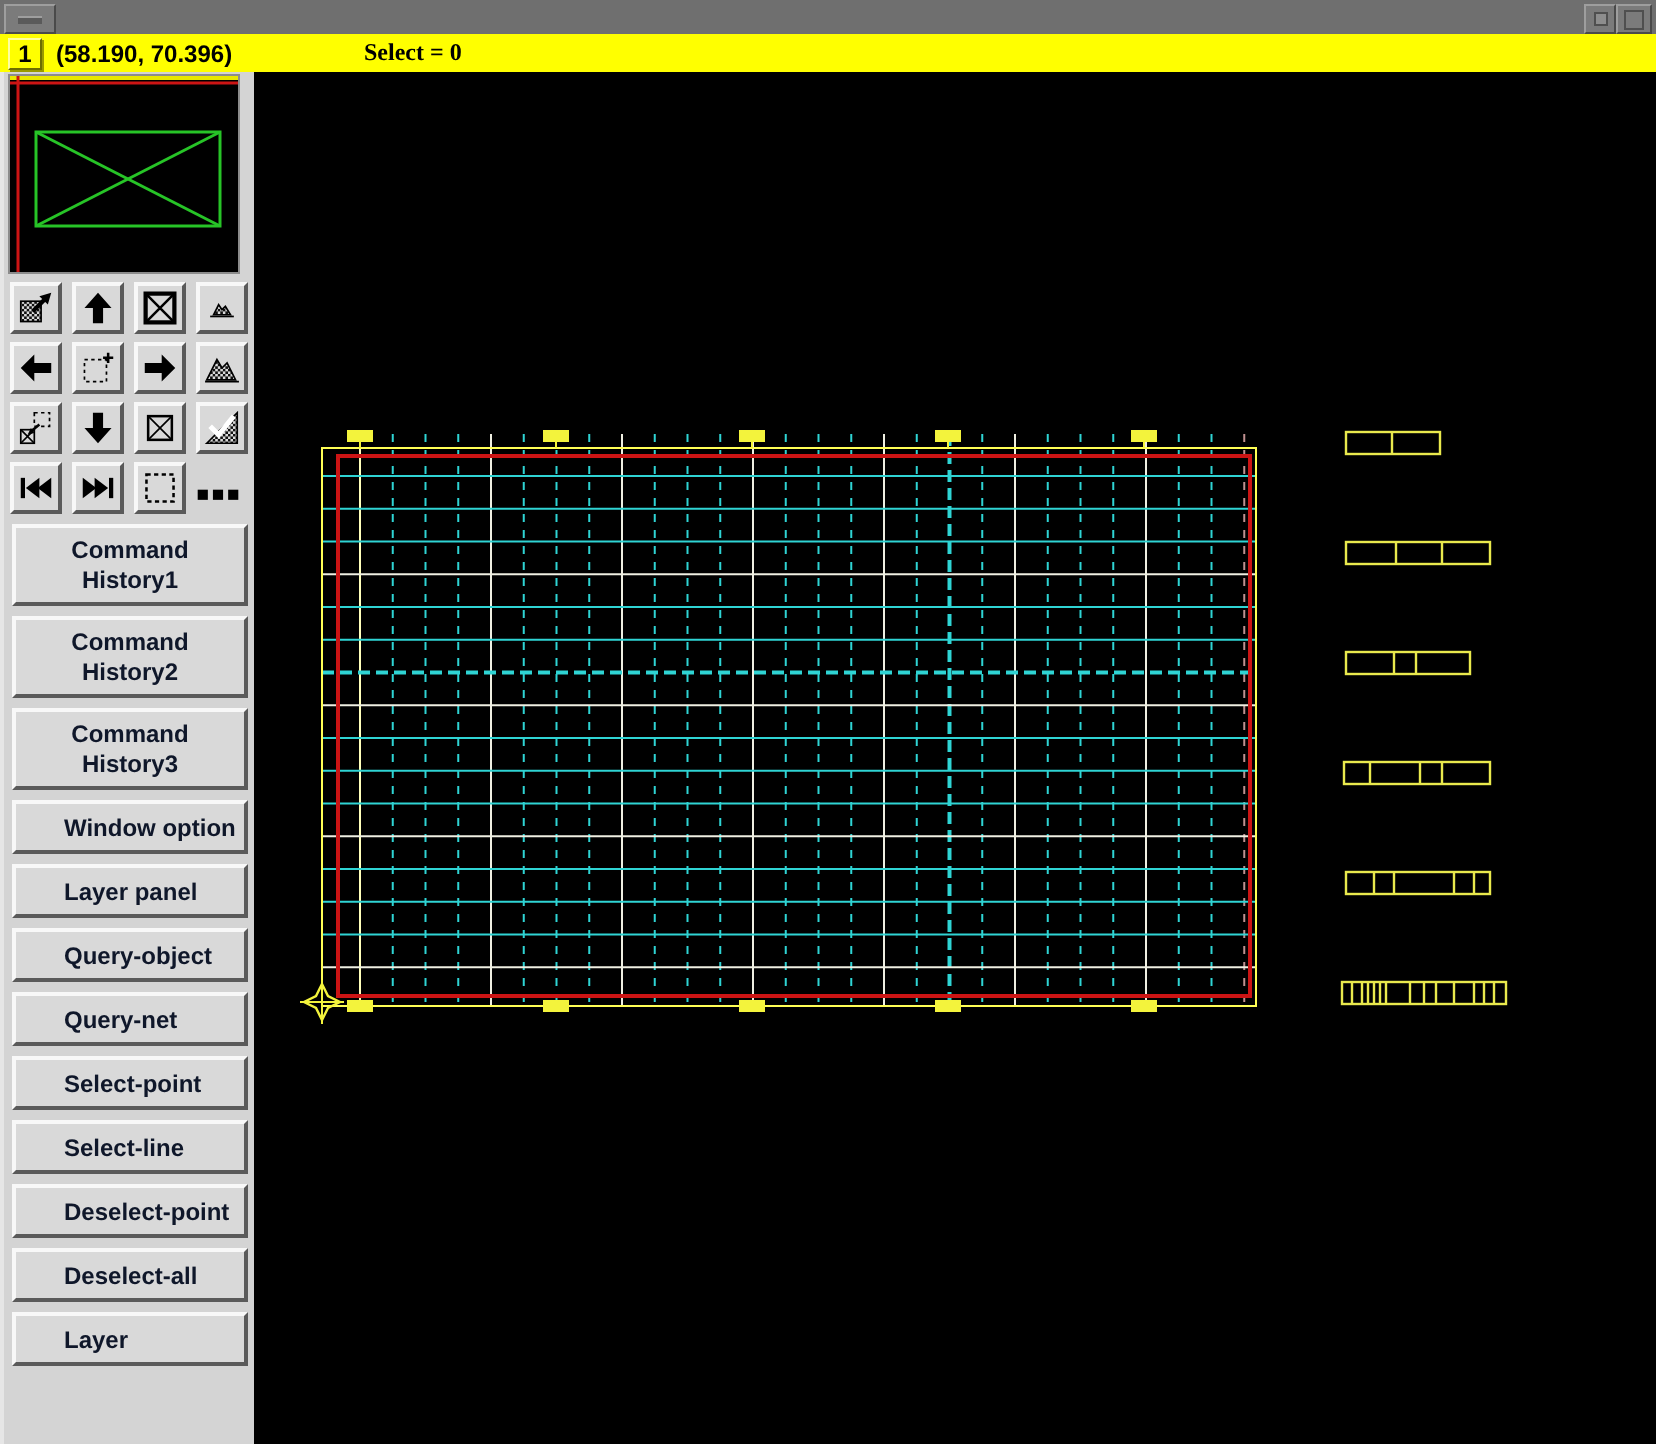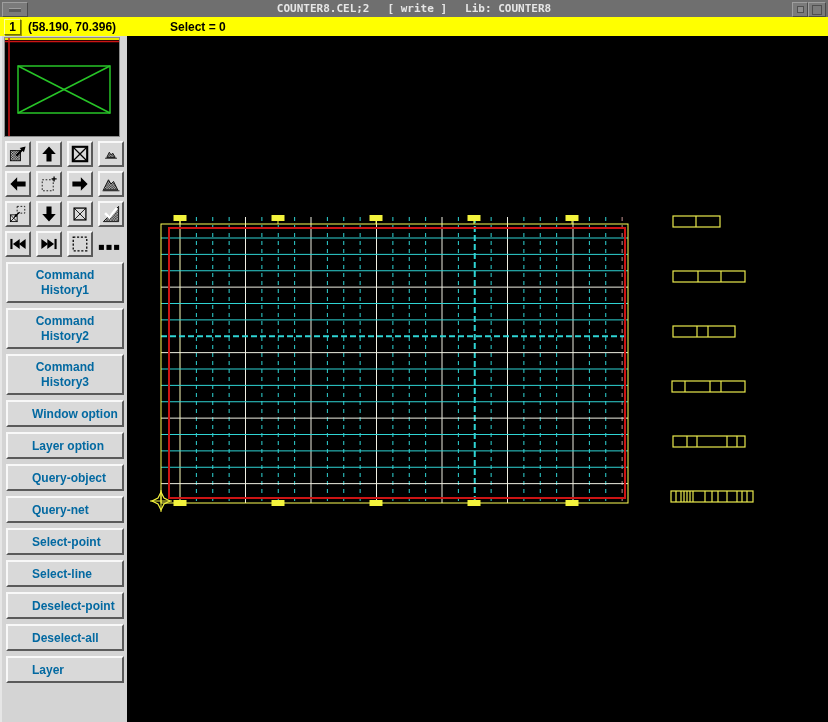--- a/index.html
+++ b/index.html
@@ -22,39 +22,39 @@
   .tb-max{left:808px;width:16px;}
   .tb-max .sq-big{width:8px;height:8px;border:1px solid #4f4f4f;background:#7b7b7b;}
 
   
   .statusbar{position:absolute;left:0;top:17px;width:828px;height:19px;background:#ffff00;
              color:#000;font-size:12px;font-weight:bold;display:flex;align-items:center;}
   .win-num{margin-left:4px;width:15px;height:14px;line-height:14px;text-align:center;
            border:1px solid #6e6e00;border-top-color:#ffffa0;border-left-color:#ffffa0;
            box-shadow:1px 1px 0 #9a9a00;}
   .coords{margin-left:7px;}
-  .selcount{position:absolute;left:170px;}
+  .selcount{position:absolute;left:182px;font-family:Liberation Serif, serif;}
 
   
   .sidebar{position:absolute;left:0;top:36px;width:127px;height:686px;background:#d4d4d4;
            border-left:2px solid #e6e6e6;box-sizing:border-box;}
   .overview{margin:1px 3px 0 2px;width:116px;height:100px;background:#000;
             border:1px solid #8c8c8c;box-sizing:border-box;}
   .toolgrid{margin:4px 0 0 3px;display:grid;grid-template-columns:26px 26px 26px 26px;
             grid-auto-rows:26px;gap:4px 5px;}
   .tool-btn{width:26px;height:26px;box-sizing:border-box;background:#d9d9d9;
             border:2px solid;border-color:#f8f8f8 #5a5a5a #5a5a5a #f8f8f8;
             display:flex;align-items:center;justify-content:center;padding:0;}
   .tool-btn svg,.dots-cell svg{width:22px;height:22px;display:block;}
   .dots-cell{width:26px;height:26px;display:flex;align-items:center;}
 
   .btn-col{margin-top:5px;}
   .side-btn{margin:0 3px 5px 4px;width:118px;box-sizing:border-box;background:#d9d9d9;
             border:2px solid;border-color:#f8f8f8 #5a5a5a #5a5a5a #f8f8f8;
-            color:#0369a1;font-weight:bold;font-size:12px;display:flex;align-items:center;}
+            color:#0f172a;font-weight:bold;font-size:12px;display:flex;align-items:center;}
   .side-btn.cmd{height:41px;justify-content:center;text-align:center;white-space:pre-line;line-height:15px;}
   .side-btn.single{height:27px;padding-left:24px;}
 
   
   .main{position:absolute;left:127px;top:36px;width:701px;height:686px;background:#000;}
   .main svg{display:block;}
   .icon-defs{position:absolute;width:0;height:0;}
 </style>
 </head>
 <body>
@@ -65,23 +65,20 @@
       <rect width="3" height="3" fill="#d9d9d9"></rect>
       <rect width="1.5" height="1.5" fill="#111"></rect>
       <rect x="1.5" y="1.5" width="1.5" height="1.5" fill="#111"></rect>
     </pattern>
   </defs>
 </svg>
 
 <div class="app">
 
   <div class="titlebar">
-    <div class="tb-title">
-      <span>COUNTER8.CEL;2</span><span>[ write ]</span><span>Lib: COUNTER8</span>
-    </div>
     <div class="tb-btn tb-menu">
         <span class="dash"></span>
       </div>
     <div class="tb-btn tb-icfy">
         <span class="sq-small"></span>
       </div>
     <div class="tb-btn tb-max">
         <span class="sq-big"></span>
       </div>
   </div>
@@ -212,21 +209,21 @@
     </div>
 
     <div class="btn-col">
       <div class="side-btn cmd">Command
 History1</div>
       <div class="side-btn cmd">Command
 History2</div>
       <div class="side-btn cmd">Command
 History3</div>
       <div class="side-btn single">Window option</div>
-      <div class="side-btn single">Layer option</div>
+      <div class="side-btn single">Layer panel</div>
       <div class="side-btn single">Query-object</div>
       <div class="side-btn single">Query-net</div>
       <div class="side-btn single">Select-point</div>
       <div class="side-btn single">Select-line</div>
       <div class="side-btn single">Deselect-point</div>
       <div class="side-btn single">Deselect-all</div>
       <div class="side-btn single">Layer</div>
     </div>
   </div>
 

